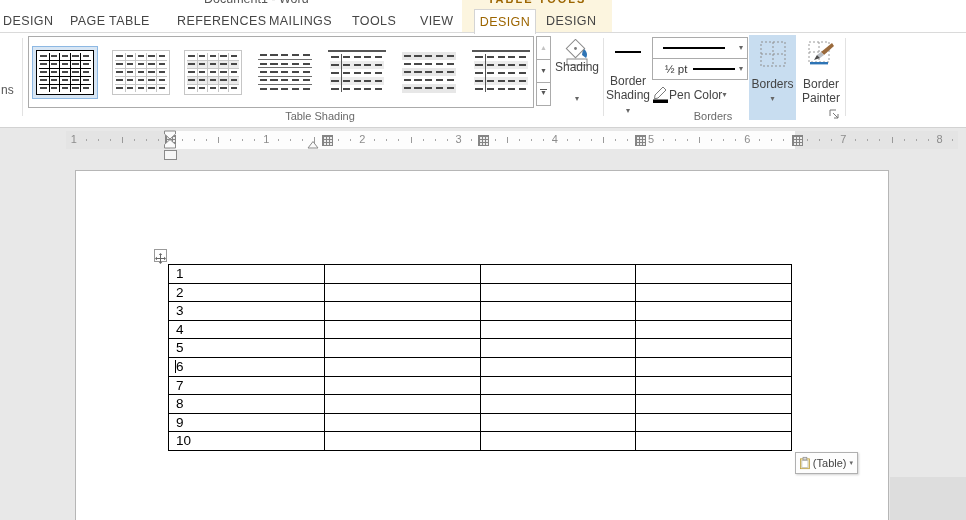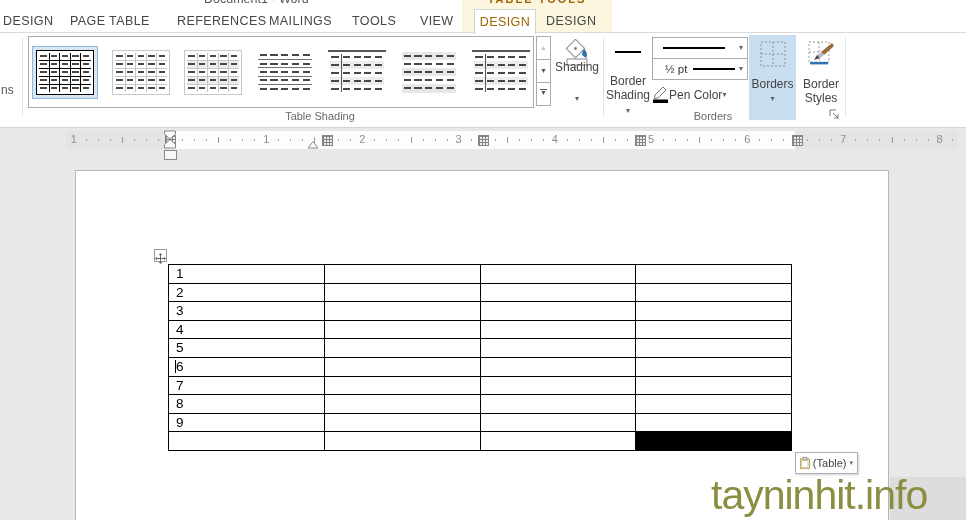--- a/index.html
+++ b/index.html
@@ -445,21 +445,21 @@
     <svg width="26" height="26" viewBox="0 0 26 26">
       <rect x="1" y="1" width="20" height="20" fill="none" stroke="#9a9a9a" stroke-dasharray="2,2"></rect>
       <line x1="11" y1="1" x2="11" y2="21" stroke="#9a9a9a" stroke-dasharray="2,2"></line>
       <line x1="1" y1="11" x2="21" y2="11" stroke="#9a9a9a" stroke-dasharray="2,2"></line>
       <polygon points="24,2 26,5 16,14 13,11" fill="#9a6a3c"></polygon>
       <polygon points="13,11 16,14 12,17 9,14" fill="#b9bec4"></polygon>
       <polygon points="9,14 12,17 6,19" fill="#4a4a4a"></polygon>
       <rect x="2" y="21" width="18" height="2.4" fill="#2e74b5"></rect>
     </svg>
     <span class="ribbon-btn-label" style="top:42px">Border</span>
-    <span class="ribbon-btn-label" style="top:56px">Styles</span>
+    <span class="ribbon-btn-label" style="top:56px">Painter</span>
   </div>
   <span class="group-label" style="left:678px;width:70px">Borders</span>
   <svg id="launcher" viewBox="0 0 12 12">
     <path d="M2,2 V8 M2,2 H8" stroke="#777" fill="none"></path>
     <path d="M5,5 L10,10 M10,6 V10 H6" stroke="#777" fill="none"></path>
   </svg>
   <div class="vdiv" style="left:845px"></div>
   <div id="ribbon-bottom"></div>
 
   <div id="ruler">
@@ -593,30 +593,30 @@
       <div class="cell"></div>
       <div class="cell"></div>
       <div class="cell">8</div>
       <div class="cell"></div>
       <div class="cell"></div>
       <div class="cell"></div>
       <div class="cell">9</div>
       <div class="cell"></div>
       <div class="cell"></div>
       <div class="cell"></div>
+      <div class="cell">10</div>
       <div class="cell"></div>
       <div class="cell"></div>
       <div class="cell"></div>
     </div>
   <div id="caret"></div>
 
   <div id="paste-btn">
     <svg width="13" height="16" viewBox="0 0 13 16">
       <rect x="0.5" y="2.5" width="12" height="13" fill="#f7e8b0" stroke="#b79a3e"></rect>
       <rect x="2.5" y="4.5" width="8" height="9.5" fill="#fff" stroke="#bdbdbd"></rect>
       <rect x="4" y="0.5" width="5" height="3.5" fill="#d8d8d8" stroke="#909090"></rect>
     </svg>
     <span class="lbl">(Table)</span>
     <span class="drop-arrow">▾</span>
   </div>
 
-  <div id="watermark">tayninhit.info</div>
 </div>
 
 </body></html>

